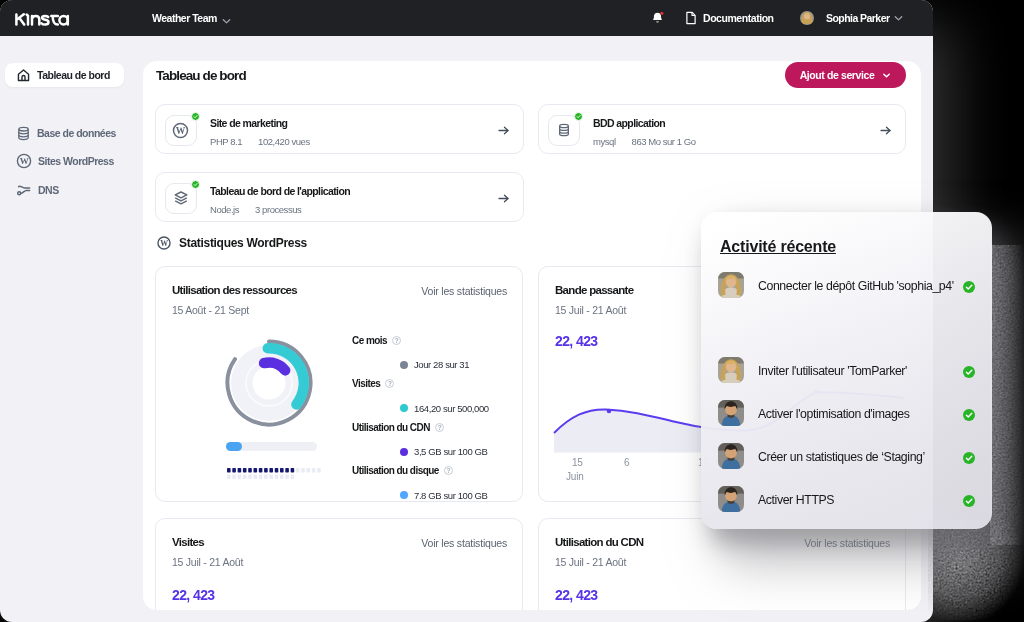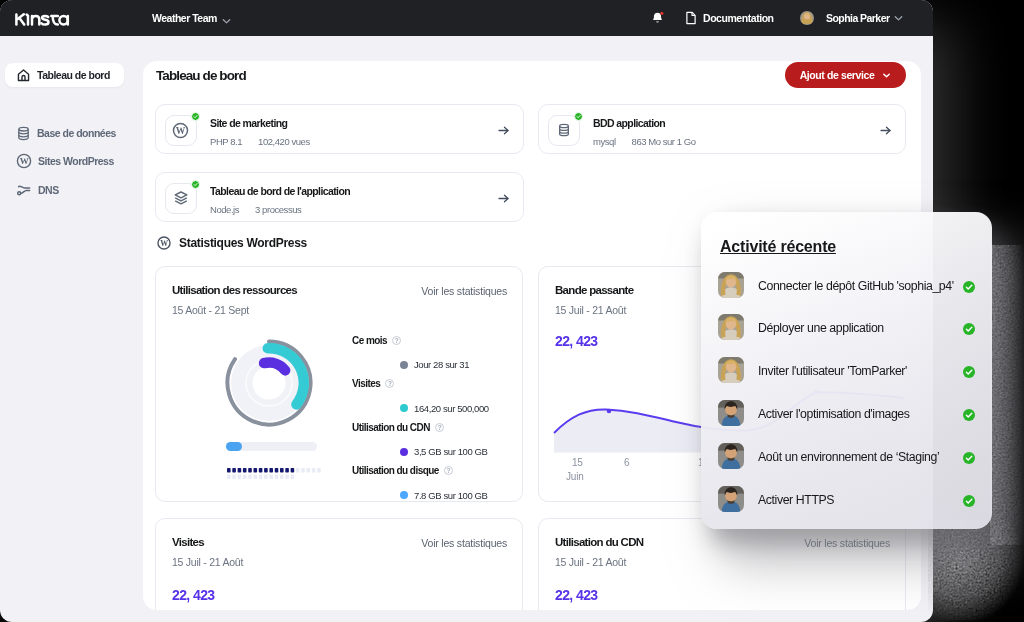--- a/index.html
+++ b/index.html
@@ -8,21 +8,21 @@
 .nav{position:absolute;left:0;top:0;width:933px;height:36px;background:#1f2124;}
 .logo{position:absolute;left:15px;top:11px;}
 .team{position:absolute;left:152px;top:12px;color:#fff;font-weight:bold;font-size:10.5px;letter-spacing:-0.5px;}
 .nav-right{position:absolute;left:0;top:0;width:933px;height:36px;color:#fff;}
 .sidebar{position:absolute;left:0;top:36px;width:143px;bottom:0;}
 .sb-item{position:absolute;left:5px;width:119px;height:24px;display:flex;align-items:center;border-radius:8px;color:#5f6877;font-weight:bold;font-size:10.5px;white-space:nowrap;letter-spacing:-0.5px;}
 .sb-item.active{background:#fff;color:#1e2126;box-shadow:0 1px 2px rgba(30,30,60,.05);}
 .sb-item svg{margin-left:11px;margin-right:6px;flex:none;}
 .main{position:absolute;left:143px;top:61px;width:778px;height:549px;background:#fff;border-radius:14px;overflow:hidden;}
 .h1{position:absolute;left:13px;top:7px;font-size:13.5px;font-weight:bold;color:#17181a;letter-spacing:-0.9px;}
-.btn{position:absolute;left:642px;top:1px;width:121px;height:26px;background:#b91c1c;border-radius:13px;color:#fff;font-weight:bold;font-size:10.5px;letter-spacing:-0.4px;display:flex;align-items:center;justify-content:center;gap:8px;}
+.btn{position:absolute;left:642px;top:1px;width:121px;height:26px;background:#be185d;border-radius:13px;color:#fff;font-weight:bold;font-size:10.5px;letter-spacing:-0.4px;display:flex;align-items:center;justify-content:center;gap:8px;}
 .scard{position:absolute;background:#fff;border:1px solid #e8e9f0;border-radius:10px;}
 .icbox{position:absolute;left:8.5px;top:9.5px;width:32px;height:31px;border:1px solid #e6e8ef;border-radius:9px;display:flex;align-items:center;justify-content:center;}
 .badge{position:absolute;right:-4px;top:-4px;width:9px;height:9px;background:#27b427;border:1.5px solid #fff;border-radius:50%;display:flex;align-items:center;justify-content:center;}
 .sc-title{position:absolute;left:54px;top:12px;font-size:10.5px;font-weight:bold;color:#17181a;letter-spacing:-0.6px;white-space:nowrap;}
 .sc-sub{position:absolute;left:54px;top:31px;font-size:9.5px;color:#6a7380;display:flex;gap:16px;letter-spacing:-0.45px;}
 .sc-arrow{position:absolute;right:13px;top:18px;}
 .wph{position:absolute;left:14px;top:175px;display:flex;align-items:center;gap:8px;font-size:12px;font-weight:bold;color:#17181a;letter-spacing:-0.3px;}
 .stat{position:absolute;background:#fff;border:1px solid #e8e9f0;border-radius:10px;overflow:hidden;}
 .st-title{position:absolute;left:16px;top:17px;font-size:11.5px;font-weight:bold;color:#17181a;letter-spacing:-0.7px;white-space:nowrap;}
 .st-link{position:absolute;right:15px;top:18px;font-size:10.5px;color:#5b6470;letter-spacing:-0.2px;white-space:nowrap;}
@@ -342,35 +342,20 @@
           <path d="M3 22 C1.8 10 6 2 12 2 s10.2 8 9 20 l-4-1 c1-6 0-12-5-12 s-6 6-5 12 Z" fill="#c9a355"></path>
           <circle cx="12" cy="9.3" r="4.9" fill="#e0b68c"></circle>
           <path d="M6.8 8.5 C7 4.5 9.5 3.2 12 3.2 s5 1.3 5.2 5.3 c-1.8-1-2.4-2.8-2.4-2.8 -1.8 1.2-6 1.3-8 0Z" fill="#d9b267"></path>
         </svg></div>
       <div class="pp-tx">Connecter le dépôt GitHub 'sophia_p4'</div>
       <div class="pp-ck"><svg width="12" height="12" viewBox="0 0 12 12">
           <circle cx="6" cy="6" r="6" fill="#27b427"></circle>
           <path d="M3.4 6.2 l1.8 1.8 L8.8 4.2" fill="none" stroke="#fff" stroke-width="1.4" stroke-linecap="round" stroke-linejoin="round"></path>
         </svg></div>
     </div>
-  <div class="pp-row" style="top:102px;">
-      <div class="pp-av"><svg width="26" height="26" viewBox="0 0 24 24">
-          <rect width="24" height="24" fill="#a9a396"></rect>
-          <rect width="24" height="6" fill="#7e7a6e"></rect>
-          <path d="M3.5 24 C3.5 17.5 7 14 12 14 s8.5 3.5 8.5 10 Z" fill="#d6cdbc"></path>
-          <path d="M3 22 C1.8 10 6 2 12 2 s10.2 8 9 20 l-4-1 c1-6 0-12-5-12 s-6 6-5 12 Z" fill="#c9a355"></path>
-          <circle cx="12" cy="9.3" r="4.9" fill="#e0b68c"></circle>
-          <path d="M6.8 8.5 C7 4.5 9.5 3.2 12 3.2 s5 1.3 5.2 5.3 c-1.8-1-2.4-2.8-2.4-2.8 -1.8 1.2-6 1.3-8 0Z" fill="#d9b267"></path>
-        </svg></div>
-      <div class="pp-tx">Déployer une application</div>
-      <div class="pp-ck"><svg width="12" height="12" viewBox="0 0 12 12">
-          <circle cx="6" cy="6" r="6" fill="#27b427"></circle>
-          <path d="M3.4 6.2 l1.8 1.8 L8.8 4.2" fill="none" stroke="#fff" stroke-width="1.4" stroke-linecap="round" stroke-linejoin="round"></path>
-        </svg></div>
-    </div>
   <div class="pp-row" style="top:145px;">
       <div class="pp-av"><svg width="26" height="26" viewBox="0 0 24 24">
           <rect width="24" height="24" fill="#a9a396"></rect>
           <rect width="24" height="6" fill="#7e7a6e"></rect>
           <path d="M3.5 24 C3.5 17.5 7 14 12 14 s8.5 3.5 8.5 10 Z" fill="#d6cdbc"></path>
           <path d="M3 22 C1.8 10 6 2 12 2 s10.2 8 9 20 l-4-1 c1-6 0-12-5-12 s-6 6-5 12 Z" fill="#c9a355"></path>
           <circle cx="12" cy="9.3" r="4.9" fill="#e0b68c"></circle>
           <path d="M6.8 8.5 C7 4.5 9.5 3.2 12 3.2 s5 1.3 5.2 5.3 c-1.8-1-2.4-2.8-2.4-2.8 -1.8 1.2-6 1.3-8 0Z" fill="#d9b267"></path>
         </svg></div>
       <div class="pp-tx">Inviter l'utilisateur 'TomParker'</div>
@@ -396,21 +381,21 @@
     </div>
   <div class="pp-row" style="top:231px;">
       <div class="pp-av"><svg width="26" height="26" viewBox="0 0 24 24">
           <rect width="24" height="24" fill="#8f8d89"></rect>
           <rect width="24" height="7" fill="#63605b"></rect>
           <path d="M3.5 24 C3.5 17.5 7 14 12 14 s8.5 3.5 8.5 10 Z" fill="#3f6f9e"></path>
           <circle cx="12" cy="9" r="5.4" fill="#d3a276"></circle>
           <path d="M6.2 8.8 C5.6 3.2 9.5 1.2 12 1.2 s6.4 2 5.8 7.6 c-1.4-2.4-1.9-3.4-1.9-3.4 -2.4 1.4-6.3 1.4-7.8 0 0 0-1 1.4-1.9 3.4Z" fill="#2b241e"></path>
           <path d="M8.6 12.8 c1 1.9 5.8 1.9 6.8 0 l-.5 2.6 c-1.4 1.4-4.4 1.4-5.8 0Z" fill="#4a3c30"></path>
         </svg></div>
-      <div class="pp-tx">Août un environnement de ‘Staging’</div>
+      <div class="pp-tx">Créer un statistiques de ‘Staging’</div>
       <div class="pp-ck"><svg width="12" height="12" viewBox="0 0 12 12">
           <circle cx="6" cy="6" r="6" fill="#27b427"></circle>
           <path d="M3.4 6.2 l1.8 1.8 L8.8 4.2" fill="none" stroke="#fff" stroke-width="1.4" stroke-linecap="round" stroke-linejoin="round"></path>
         </svg></div>
     </div>
   <div class="pp-row" style="top:274px;">
       <div class="pp-av"><svg width="26" height="26" viewBox="0 0 24 24">
           <rect width="24" height="24" fill="#8f8d89"></rect>
           <rect width="24" height="7" fill="#63605b"></rect>
           <path d="M3.5 24 C3.5 17.5 7 14 12 14 s8.5 3.5 8.5 10 Z" fill="#3f6f9e"></path>

